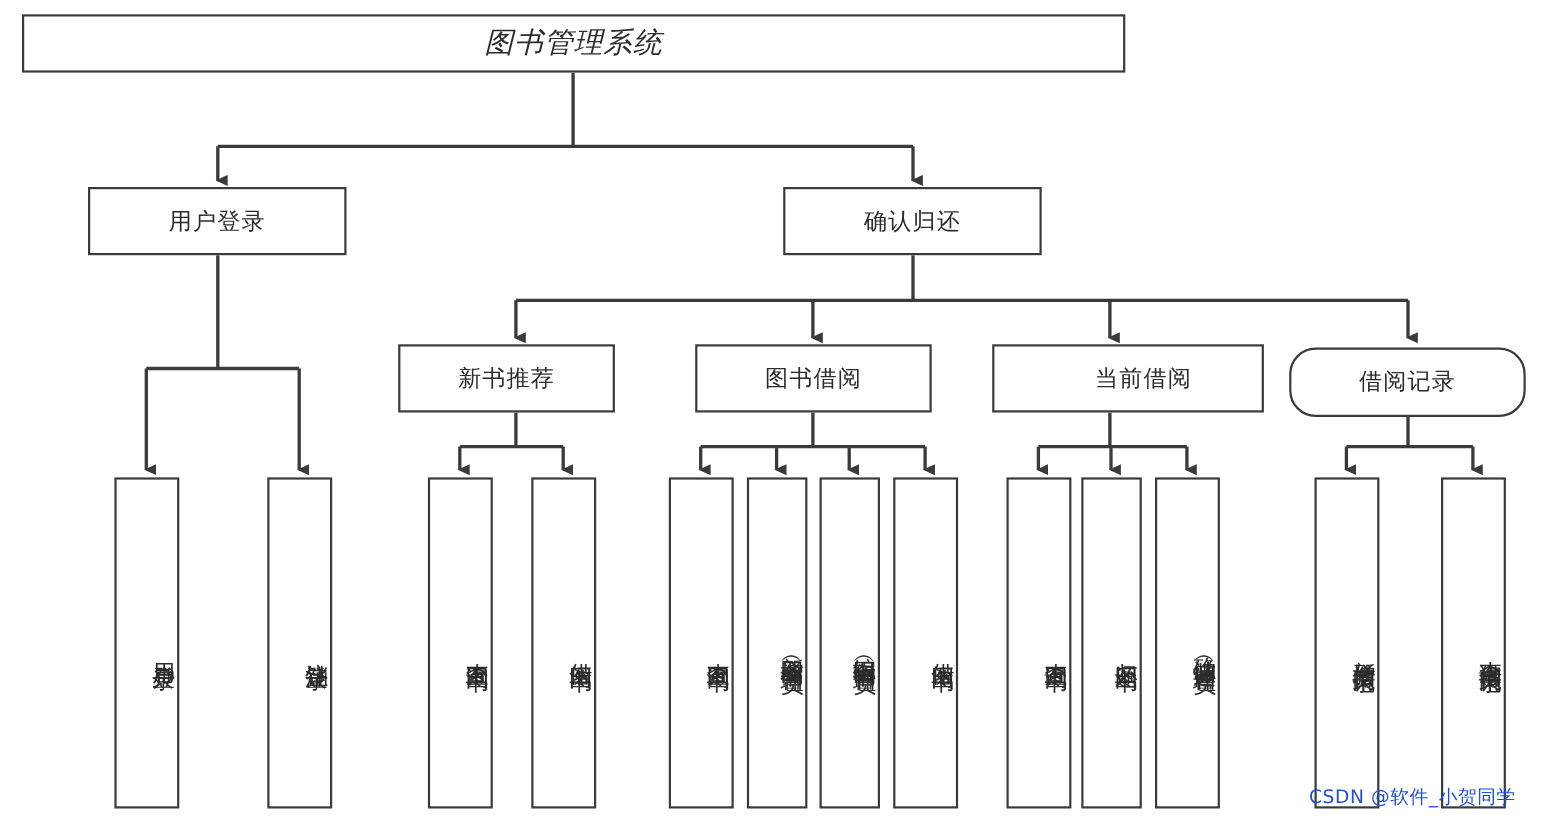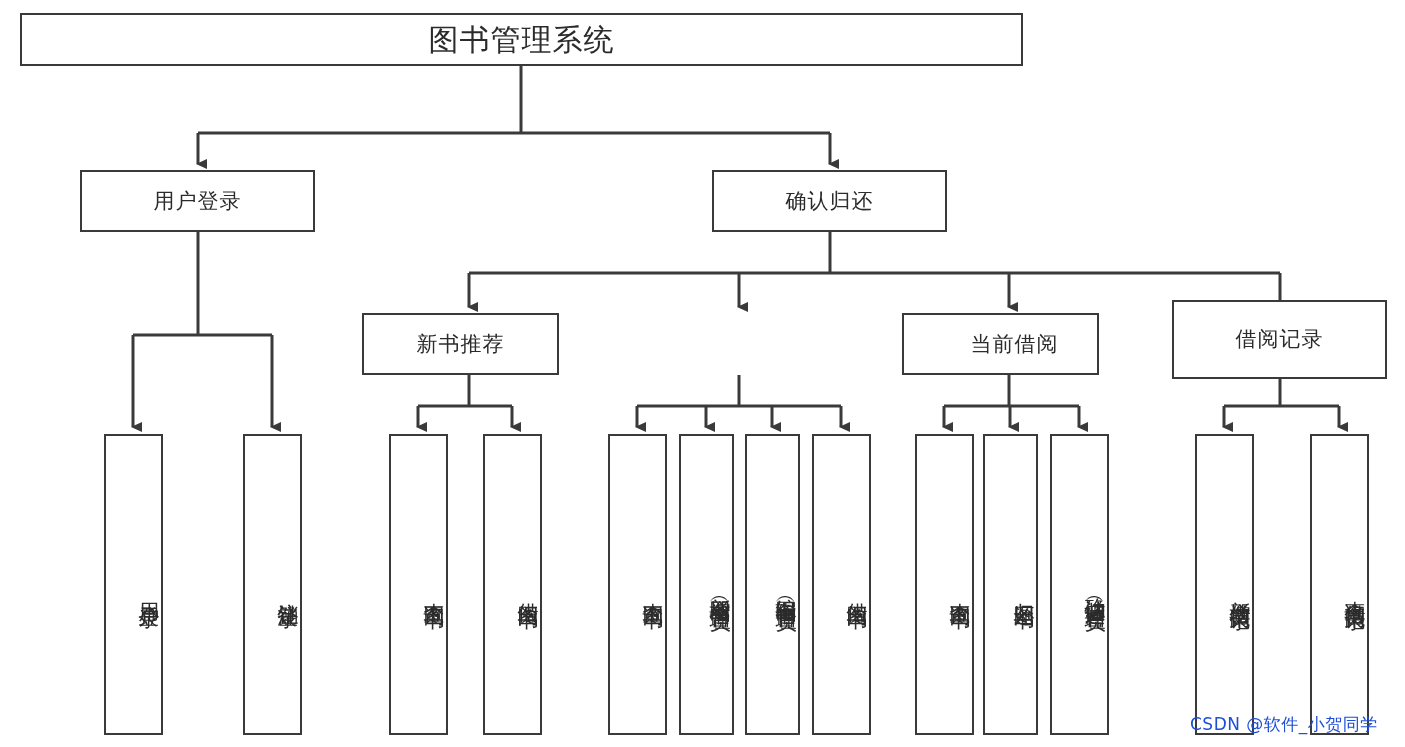--- a/index.html
+++ b/index.html
@@ -47,21 +47,22 @@
     align-items: flex-start;
     justify-content: center;
     padding-top: 10px;
   }
   .node.vert .vtxt {
     writing-mode: vertical-rl;
     text-orientation: upright;
     white-space: nowrap;
   }
   .node.root {
-    font-size: 30px;
+    font-size: 26px;
+    font-style: italic;
   }
   .watermark {
     position: absolute;
     left: 1190px;
     top: 713px;
     font-size: 17px;
     color: #1d4ed8;
     white-space: nowrap;
     letter-spacing: 0.5px;
   }
@@ -128,24 +129,27 @@
   <div class="node horiz" style="left:80px; top:170px; width:235px; height:62px;">
     <span>用户登录</span>
   </div>
   <div class="node horiz" style="left:712px; top:170px; width:235px; height:62px;">
     <span>确认归还</span>
   </div>
 
   <div class="node horiz" style="left:362px; top:313px; width:197px; height:62px;">
     <span>新书推荐</span>
   </div>
-  <div class="node horiz" style="left:902px; top:313px; width:197px; height:62px;padding-left:28px;">
+  <div class="node horiz" style="left:632px; top:313px; width:215px; height:62px;">
+    <span>图书借阅</span>
+  </div>
+  <div class="node horiz" style="left:902px; top:313px; width:247px; height:62px;padding-left:28px;">
     <span>当前借阅</span>
   </div>
-  <div class="node horiz" style="left:1172px; top:300px; width:215px; height:79px;">
+  <div class="node horiz" style="left:1172px; top:316px; width:215px; height:63px;border-radius:24px;">
     <span>借阅记录</span>
   </div>
 
   <div class="node vert" style="left:104px; top:434px; width:59px; height:301px;">
     <span class="vtxt">用户登录</span>
   </div>
   <div class="node vert" style="left:243px; top:434px; width:59px; height:301px;">
     <span class="vtxt">注销登录</span>
   </div>
 

